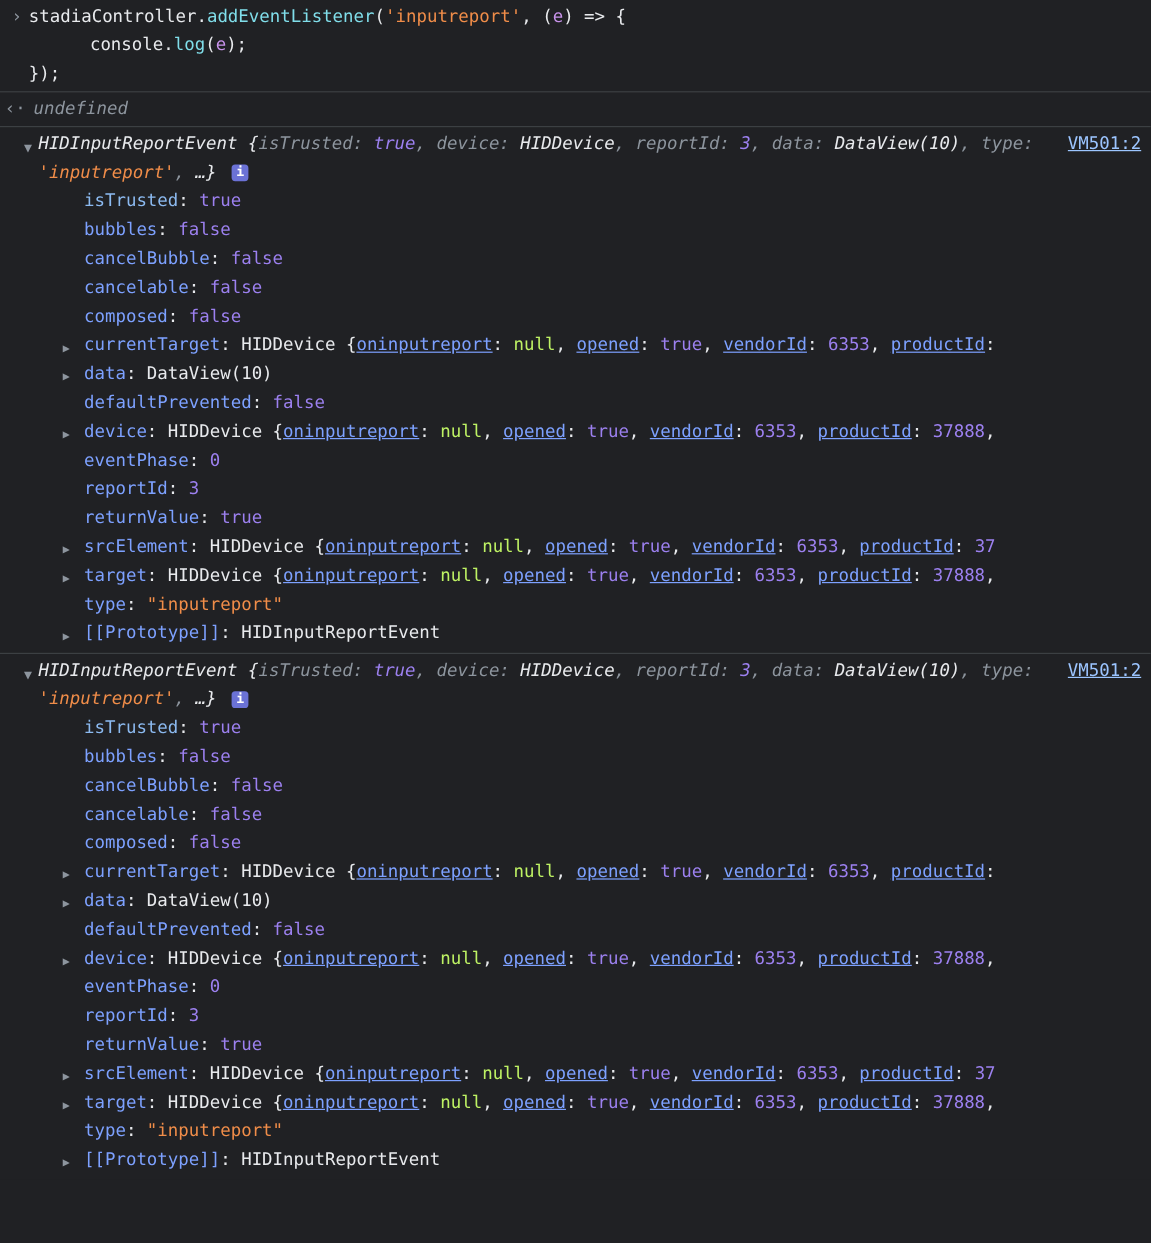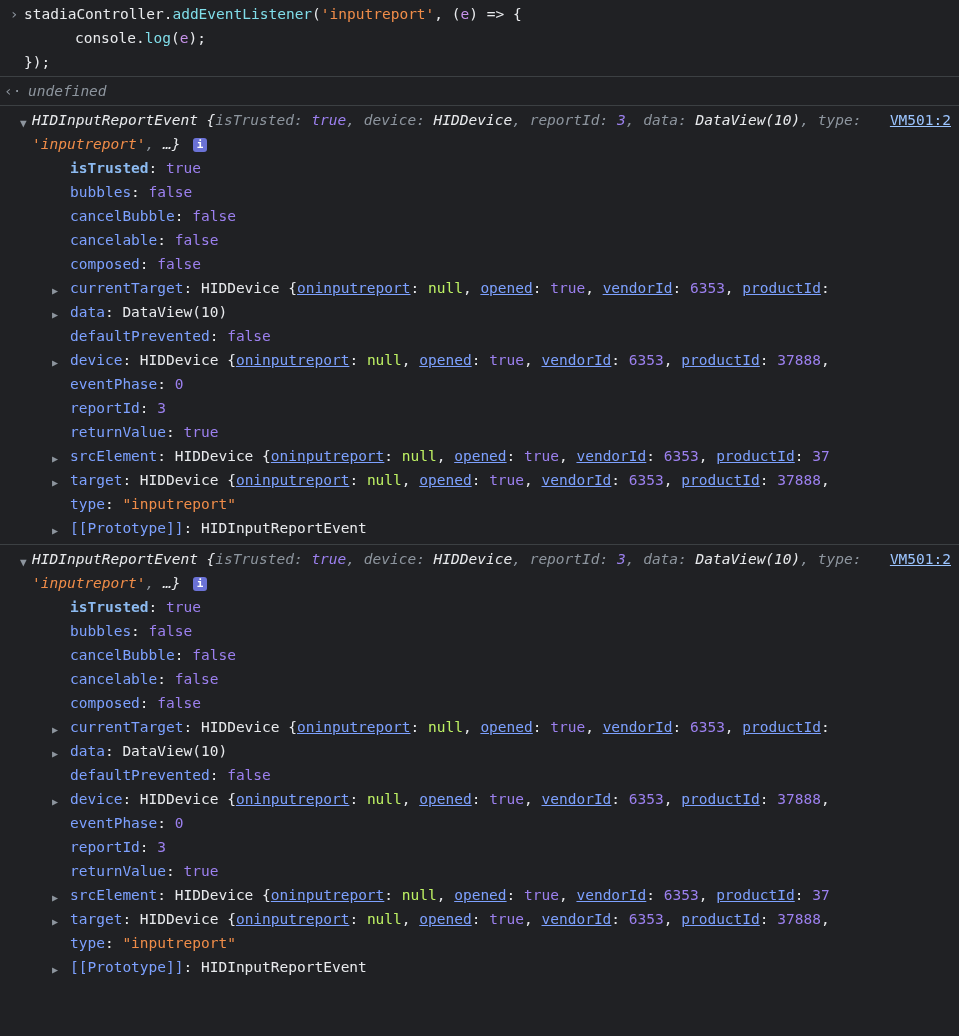--- a/index.html
+++ b/index.html
@@ -38,21 +38,21 @@
   .preview-key{color:var(--faded);font-style:italic;}
   .preview-val-obj{color:var(--text);font-style:italic;}
   .info-badge{display:inline-flex;align-items:center;justify-content:center;
     width:14px;height:14px;border-radius:3px;background:#6b72d6;color:#fff;
     font-style:normal;font-family:Menlo,monospace;font-size:11px;line-height:14px;
     vertical-align:1px;margin-left:4px;font-weight:600;}
   .props{padding-left:48px;}
   .prop{position:relative;padding-left:18px;white-space:nowrap;overflow:hidden;}
   .tri-right,.tri-none{position:absolute;left:0;top:3px;font-size:10px;color:var(--faded);cursor:pointer;user-select:none;}
   .key{color:var(--blue);text-align:right;}
-  .key-bold{color:#8cbaf0;font-weight:700;}
+  .key-bold{color:#8cbaf0;font-weight:400;}
   .sep{color:var(--text);}
   .val-bool{color:var(--bool);}
   .val-num{color:var(--num);}
   .val-str{color:var(--str);}
   .val-obj{color:var(--text);}
   .val-null{color:#bef264;}
   .punc{color:var(--text);}
   .summary-key{color:var(--blue);text-decoration:underline;}
   .indent-code{padding-left:36px;white-space:pre;}
 </style>

